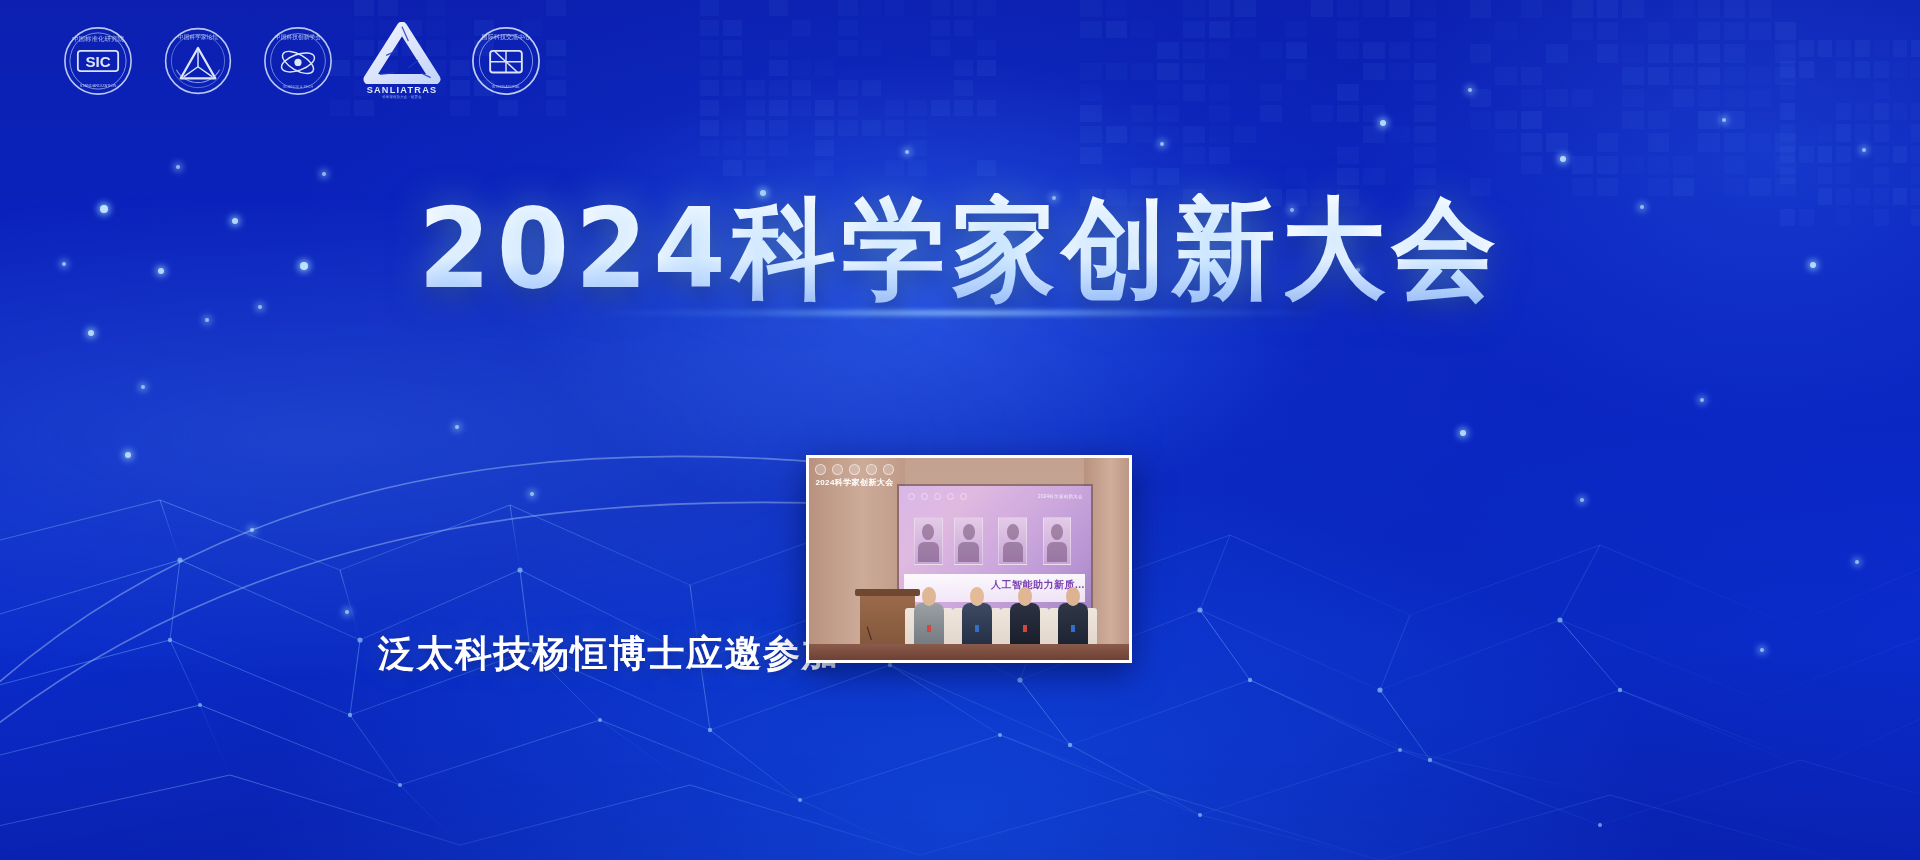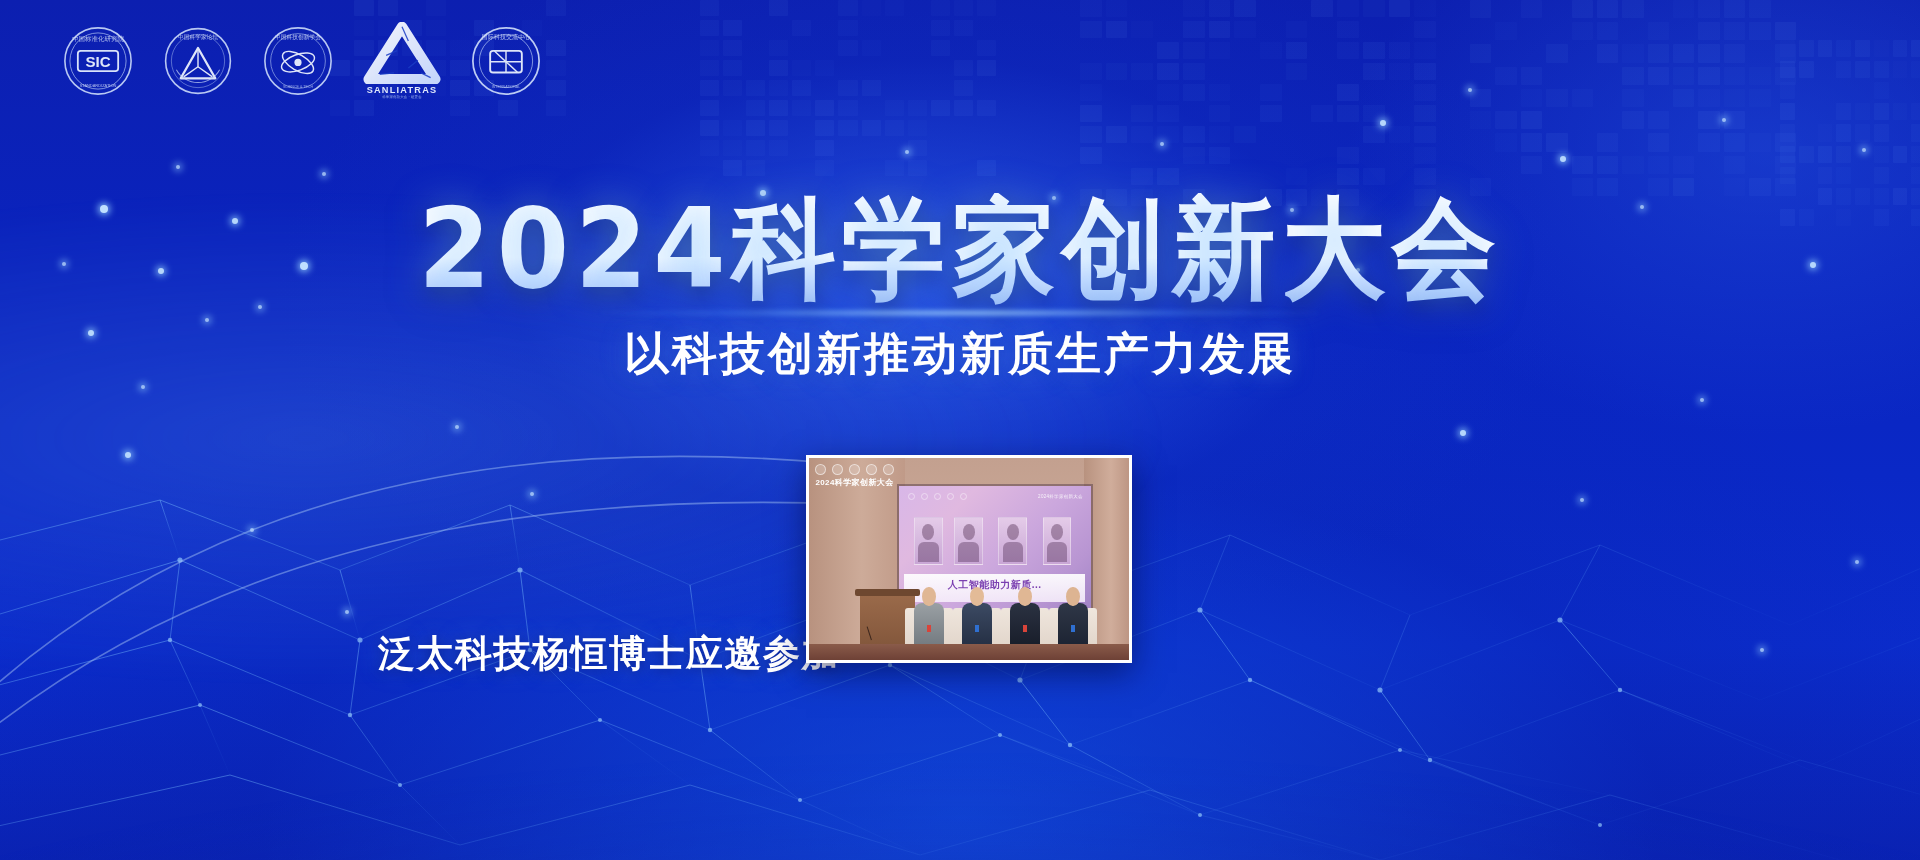--- a/index.html
+++ b/index.html
@@ -132,21 +132,21 @@
   }
   .ph-port .hd{ position:absolute; left:28%; top:14%; width:44%; height:34%; border-radius:50%;
     background:rgba(90,55,90,.45); }
   .ph-port .bd{ position:absolute; left:12%; top:52%; width:76%; height:44%; border-radius:6px 6px 0 0;
     background:rgba(80,45,85,.40); }
   .ph-band{
     position:absolute; left:3%; right:3%; bottom:9%; height:22%;
     background:linear-gradient(180deg, rgba(255,255,255,.92) 0%, rgba(248,240,252,.86) 100%);
   }
   .ph-band .btxt{
-    position:absolute; left:0; right:0; top:14%; text-align:center;
+    position:absolute; left:0; right:0; top:14%; text-align:right;
     font-size:10px; font-weight:700; color:#7a3fb0; letter-spacing:.5px;
   }
   .ph-topbar{
     position:absolute; left:2%; top:3%; width:28%; height:16%;
     display:flex; flex-direction:column; gap:2px;
   }
   .ph-topbar .icons{ display:flex; gap:6px; }
   .ph-topbar .icons i{ width:11px;height:11px;border-radius:50%;background:rgba(255,255,255,.20);
     border:1px solid rgba(255,255,255,.55); display:block;}
   .ph-topbar .wtxt{ font-size:8px; font-weight:800; color:#fff; letter-spacing:.4px; white-space:nowrap;}
@@ -668,21 +668,20 @@
       </svg>
     </div>
 
   </div>
 
   <div class="title-wrap">
     <div style="position:relative; display:inline-block;">
       <div class="main-title">2024科学家创新大会</div>
       <div class="title-underglow"></div>
     </div>
-    <div class="sub-title">以科技创新推动新质生产力发展</div>
   </div>
 
   <div class="caption">
     <span class="line">泛太科技杨恒博士应邀参加</span>
   </div>
 
   <div class="photo">
     <div class="ph-inner">
       <div class="ph-wallL"></div>
       <div class="ph-wallR"></div>

